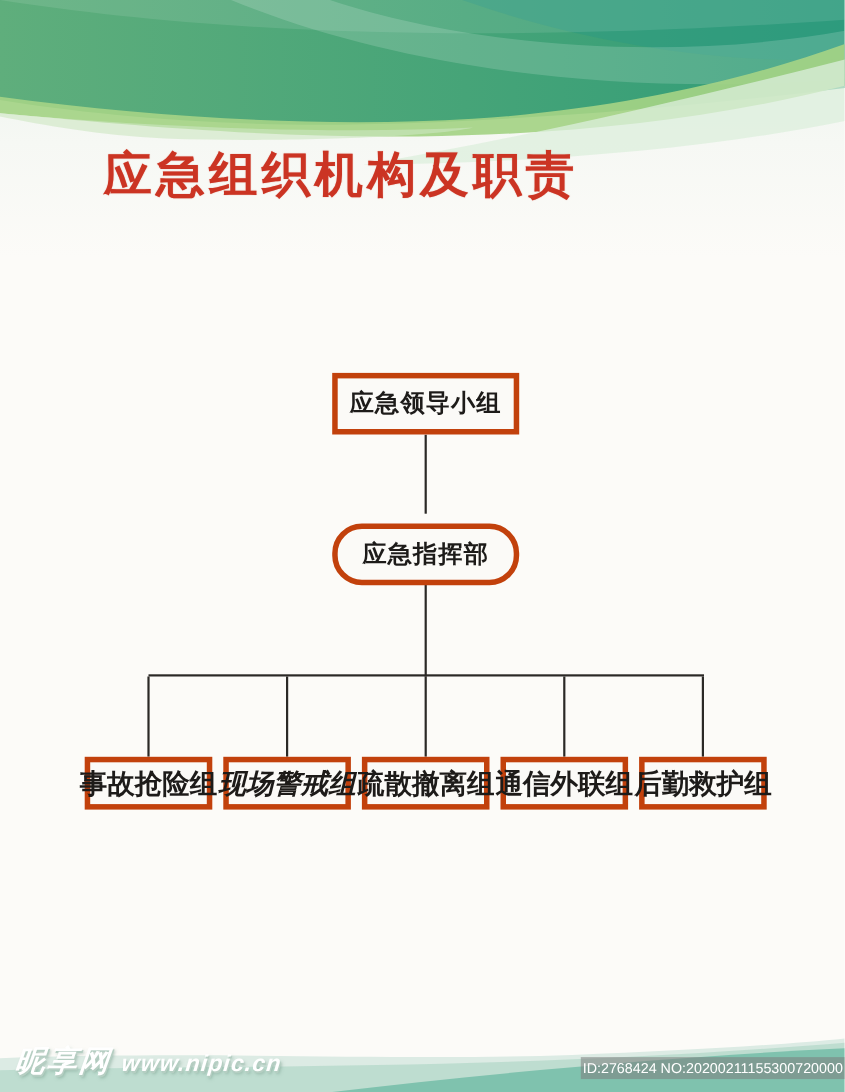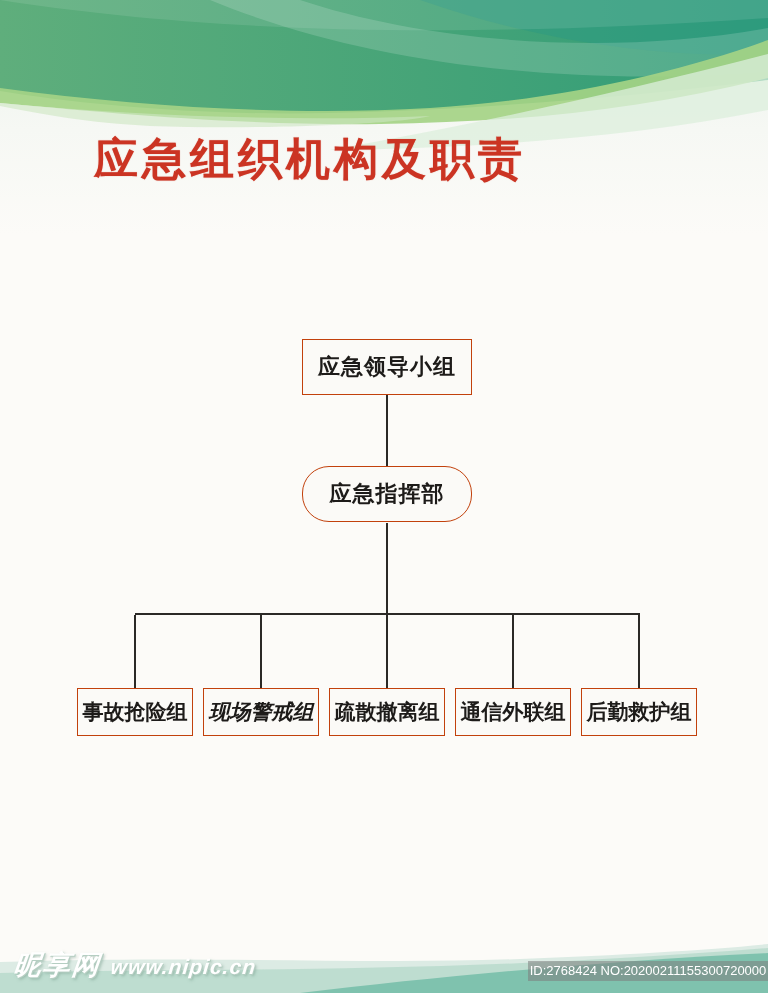--- a/index.html
+++ b/index.html
@@ -24,30 +24,30 @@
     text-align:center;
     font-size:44px;font-weight:bold;
     letter-spacing:4px;
     color:#cb3423;
     text-shadow:0 0 1px rgba(203,52,35,.55);
     white-space:nowrap;
   }
 
   .org-box{
     position:absolute;
-    border:1px solid #c2410c;
+    border:5px solid #c2410c;
     background:#fbfaf7;
     display:flex;align-items:center;justify-content:center;
     font-weight:bold;color:#1d1b19;
     box-sizing:border-box;
     white-space:nowrap;
   }
   .box-l1{left:302px;top:339px;width:170px;height:56px;font-size:22px;letter-spacing:1px;}
-  .box-l2{left:302px;top:466px;width:170px;height:56px;font-size:22px;letter-spacing:1px;border-radius:27px;}
-  .box-l3{top:688px;width:116px;height:48px;font-size:21px;}
+  .box-l2{left:302px;top:476px;width:170px;height:56px;font-size:22px;letter-spacing:1px;border-radius:27px;}
+  .box-l3{top:688px;width:116px;height:48px;font-size:25px;}
   .box-l3.b0{left:77px;}
   .box-l3.b1{left:203px;font-style:italic;}
   .box-l3.b2{left:329px;}
   .box-l3.b3{left:455px;}
   .box-l3.b4{left:581px;}
 
   .conn{position:absolute;background:#2b2926;}
   .conn-v1{left:386px;top:395px;width:2px;height:72px;}
   .conn-v2{left:386px;top:523px;width:2px;height:92px;}
   .conn-h {left:135px;top:613px;width:505px;height:2px;}

